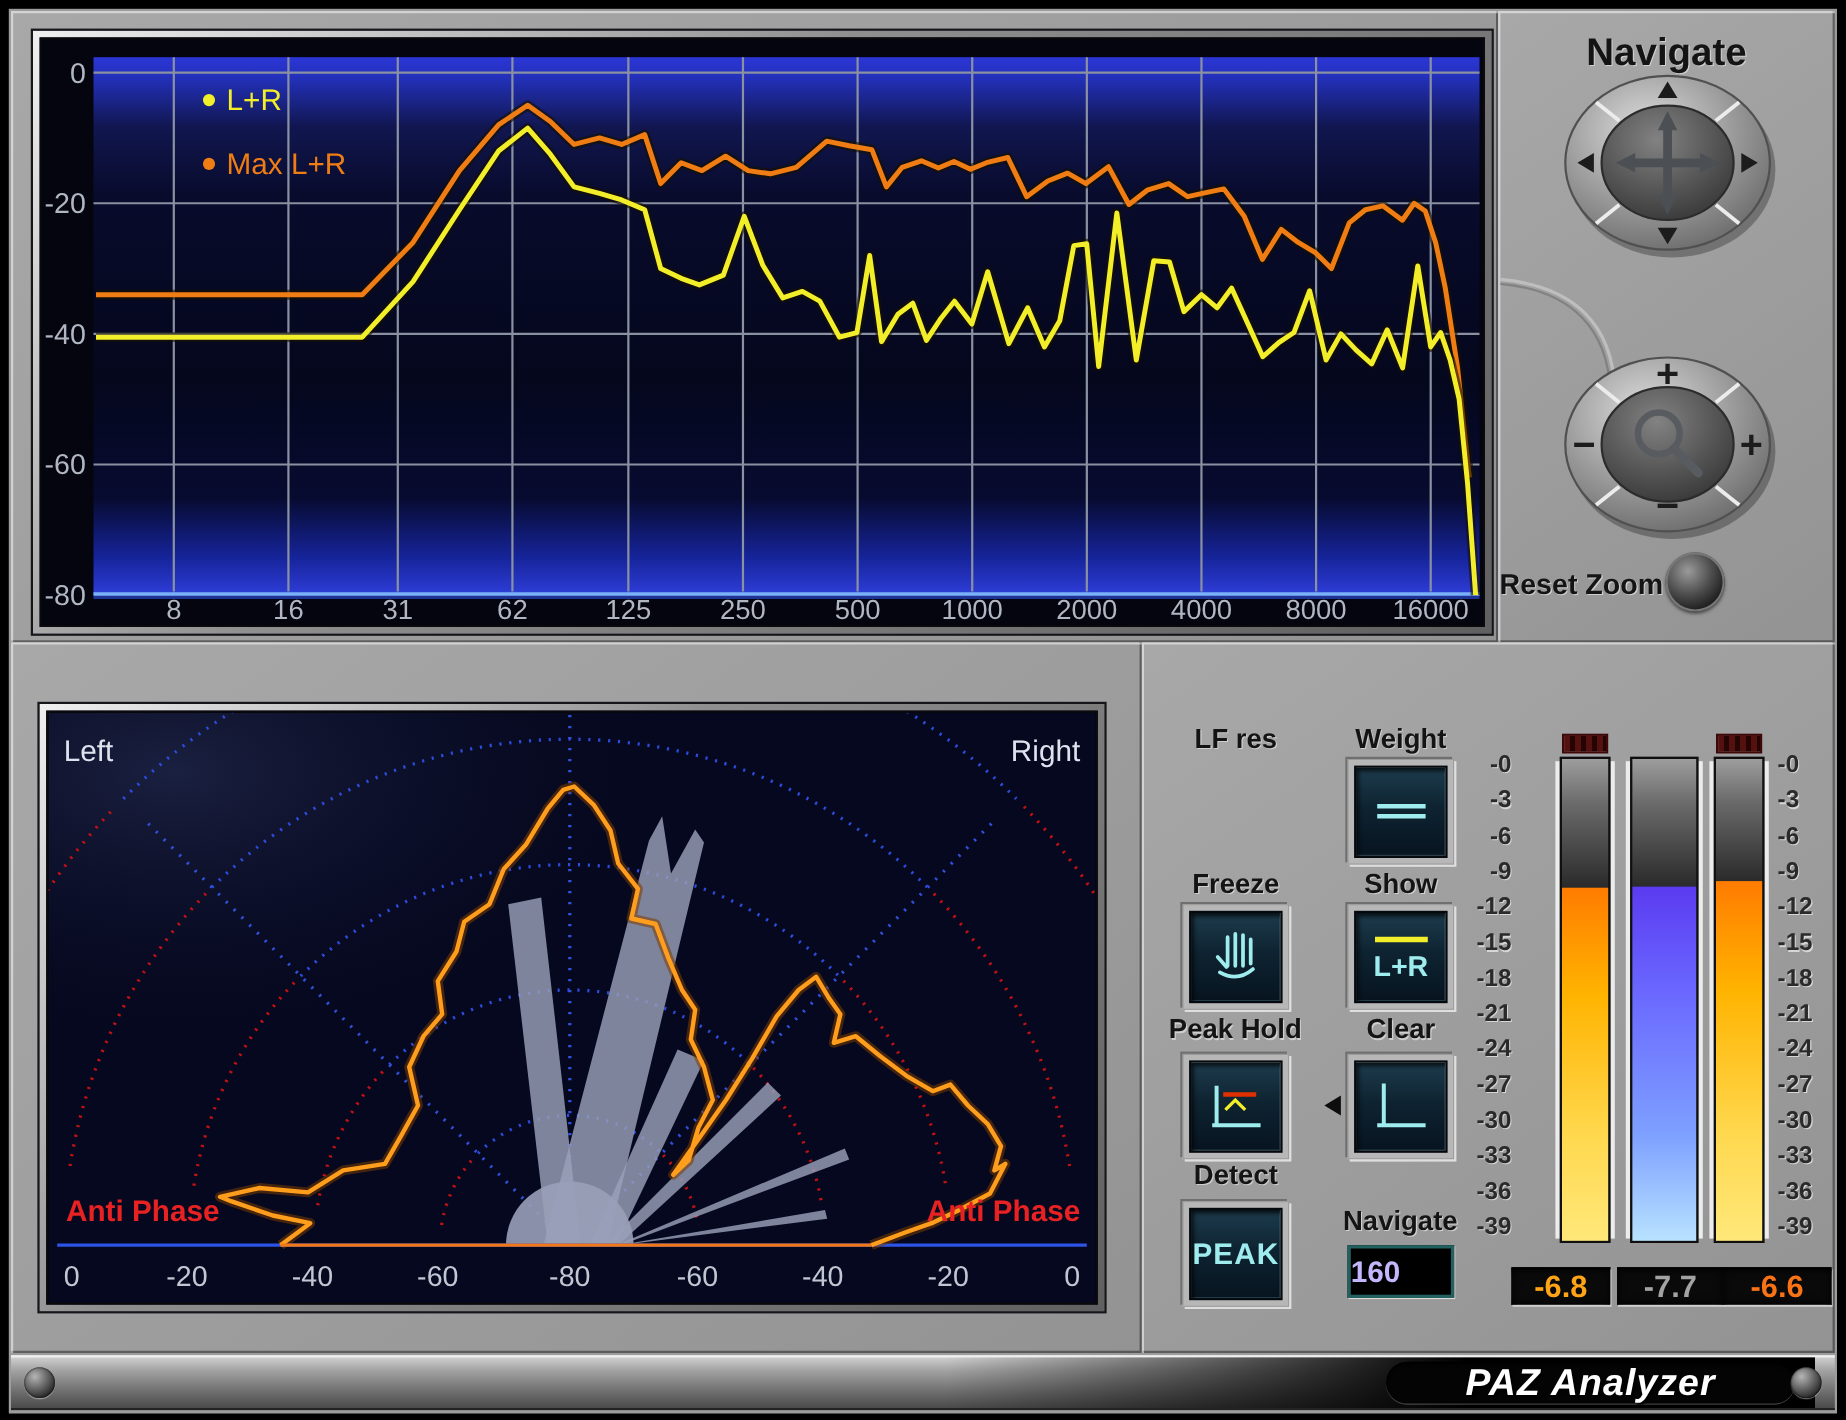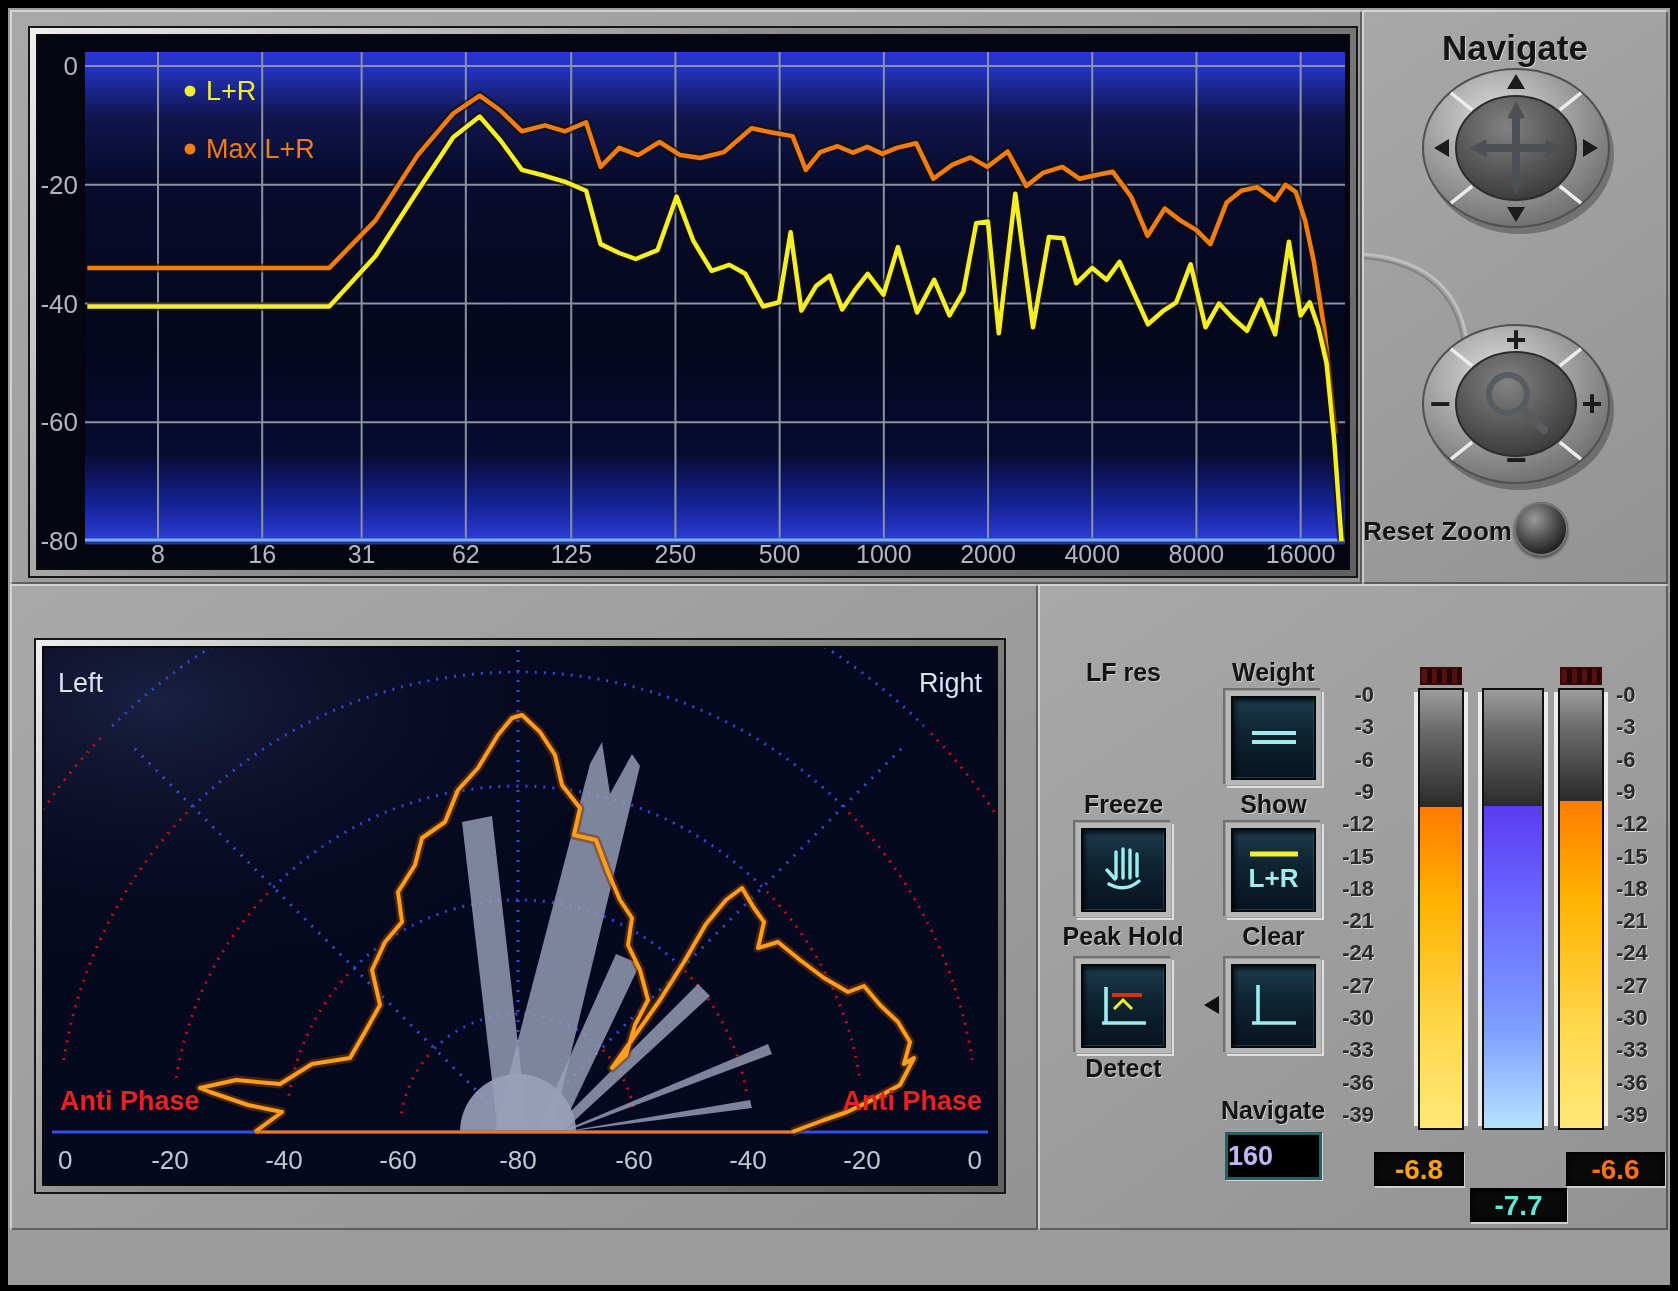--- a/index.html
+++ b/index.html
@@ -303,20 +303,23 @@
     <div class="tri-left" style="left:166px;top:412px;"></div>
     <div class="ctl-btn" style="left:187px;top:374px;">
       <div class="ctl-face">
         <svg width="56" height="50" viewBox="0 0 56 50">
           <path d="M12 4 V42 M6 42 H50" stroke="#9fecee" stroke-width="3.6" fill="none"></path>
         </svg>
       </div>
     </div>
 
     <div class="ui-label" style="left:37px;top:470px;width:97px;text-align:center;font-size:25px;">Detect</div>
+    <div class="ctl-btn" style="left:37px;top:508px;">
+      <div class="ctl-face" style="font-size:27px;letter-spacing:1px;">PEAK</div>
+    </div>
 
     <div class="ui-label" style="left:160px;top:512px;width:150px;text-align:center;font-size:25px;">Navigate</div>
     <div class="resp-box" style="left:187px;top:548px;">
       <span>160</span>
     </div>
 
     <div id="meters">
         <div class="scale-lbl" style="left: 290px; top: 98px; width: 46px; text-align: right;">-0</div>
         <div class="scale-lbl" style="left: 290px; top: 130.3px; width: 46px; text-align: right;">-3</div>
         <div class="scale-lbl" style="left: 290px; top: 162.6px; width: 46px; text-align: right;">-6</div>
@@ -353,18 +356,26 @@
         <div class="tube" style="left: 444px; top: 104px; width: 62px; height: 442px;">
           <div class="unlit" style="height: 116px;"></div>
           <div class="lit" style="height: 322px; background: linear-gradient(rgb(91, 59, 240), rgb(106, 104, 255) 30%, rgb(126, 160, 255) 70%, rgb(184, 226, 255));"></div>
         </div>
         <div class="clipbox" style="left: 522px; top: 83px; width: 38px;"></div>
         <div class="tube" style="left: 520px; top: 104px; width: 46px; height: 442px;">
           <div class="unlit" style="height: 111px;"></div>
           <div class="lit" style="height: 327px; background: linear-gradient(rgb(255, 124, 0), rgb(255, 179, 0) 30%, rgb(255, 216, 78) 70%, rgb(255, 232, 122));"></div>
         </div>
         <div class="readout" style="left: 336px; top: 568px; width: 90px; color: rgb(255, 164, 22);">-6.8</div>
-        <div class="readout" style="left: 432px; top: 568px; width: 97px; color: #5eead4; margin-top: 36px;">-7.7</div>
+        <div class="readout" style="left: 432px; top: 568px; width: 97px; color: #a3a3a3;">-7.7</div>
         <div class="readout" style="left: 528px; top: 568px; width: 99px; color: #f97316;">-6.6</div>
       </div>
   </div>
 
+  <div id="title-bar">
+    <div id="title-fade"></div>
+    <div class="screw" style="left:12px;top:11px;"></div>
+    <div id="title-pill">
+      <span>PAZ Analyzer</span>
+    </div>
+    <div class="screw" style="left:1618px;top:11px;"></div>
+  </div>
 </div>
 
 </body></html>

